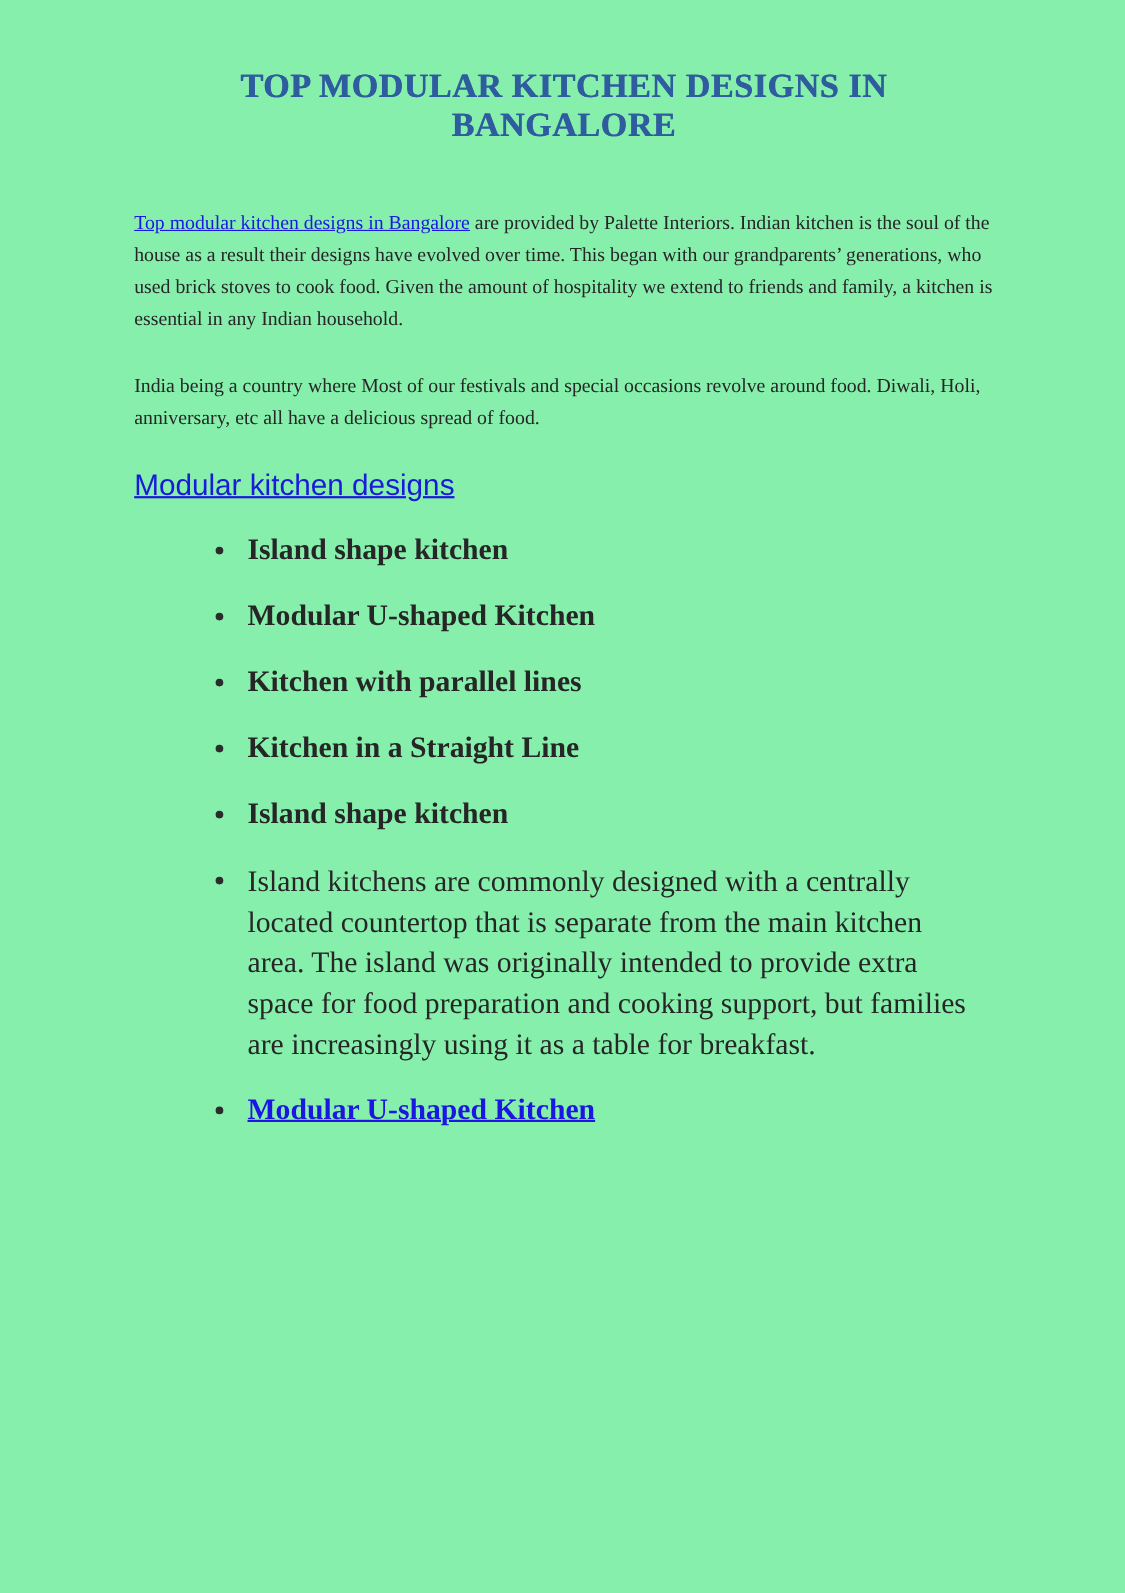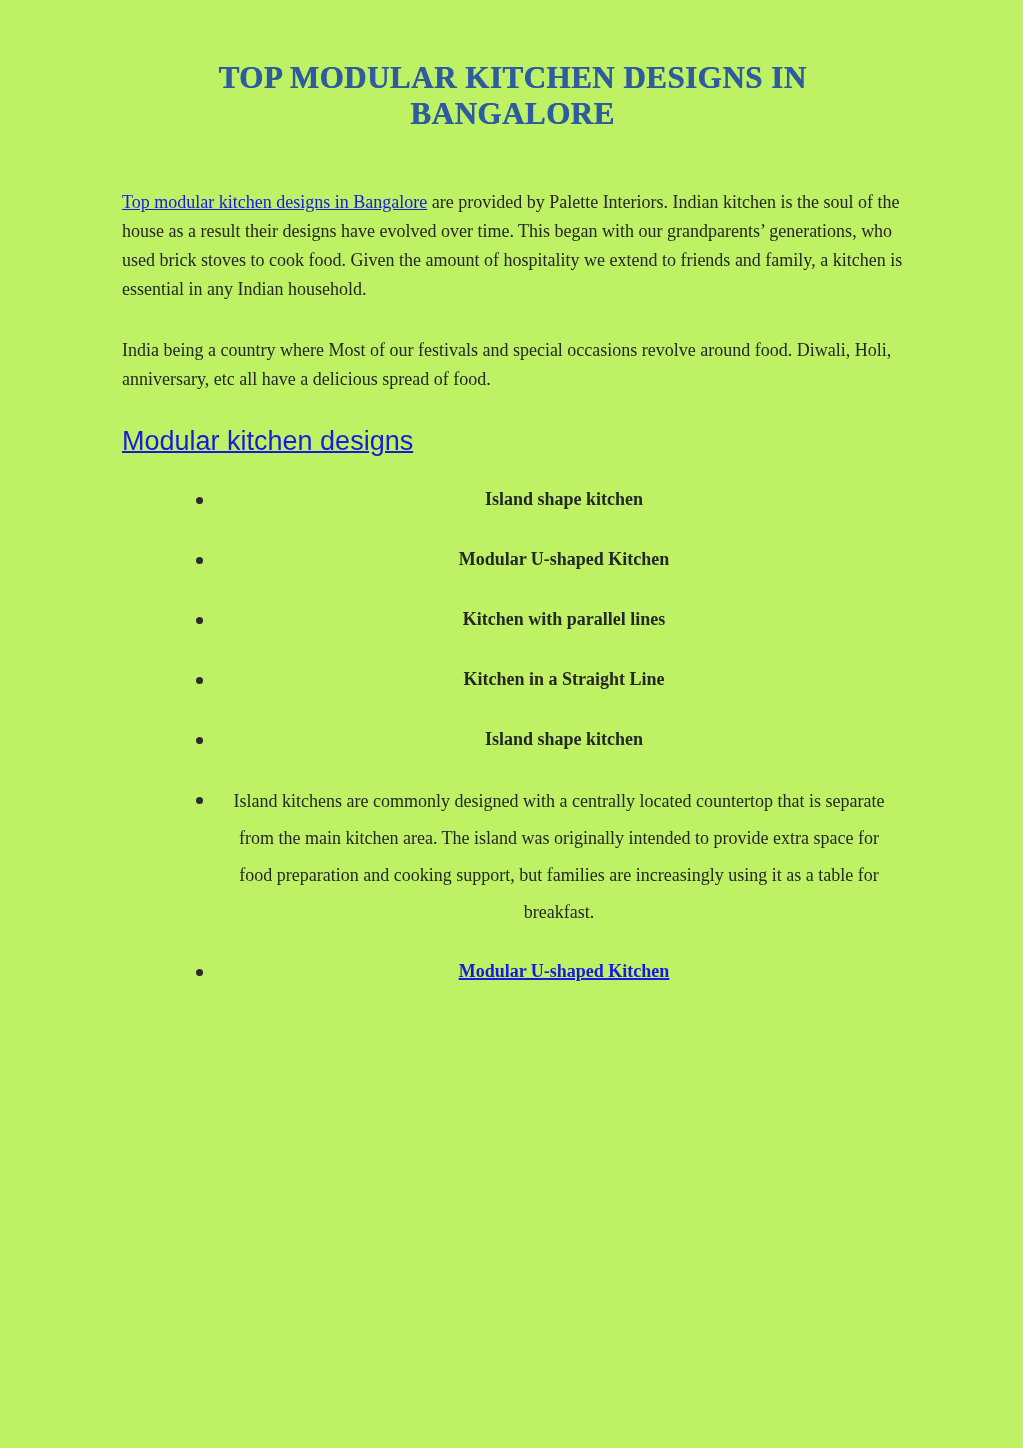--- a/index.html
+++ b/index.html
@@ -1,21 +1,21 @@
 <!DOCTYPE html>
 <html><head>
 <meta charset="utf-8">
 <style>
   * { margin: 0; padding: 0; box-sizing: border-box; }
   html, body { background: #ffffff; }
   .page {
     position: relative;
     width: 1023px;
     height: 1448px;
-    background: #bef264;
+    background: #86efac;
     overflow: hidden;
     font-family: "Liberation Serif", serif;
     color: #262626;
   }
   .content {
     padding: 0 120px 0 122px;
   }
   .doc-title {
     margin-top: 60px;
     text-align: center;
@@ -48,22 +48,21 @@
     text-decoration: underline;
     text-decoration-thickness: 2px;
   }
   ul.design-list {
     list-style: none;
     margin-top: 26px;
     padding-left: 103px;
   }
   ul.design-list li {
     position: relative;
-    font-size: 18px;
-    text-align: center;
+    font-size: 27px;
   }
   ul.design-list li::before {
     content: "";
     position: absolute;
     left: -29px;
     top: 14px;
     width: 7px;
     height: 7px;
     border-radius: 50%;
     background: #2b2b2b;

